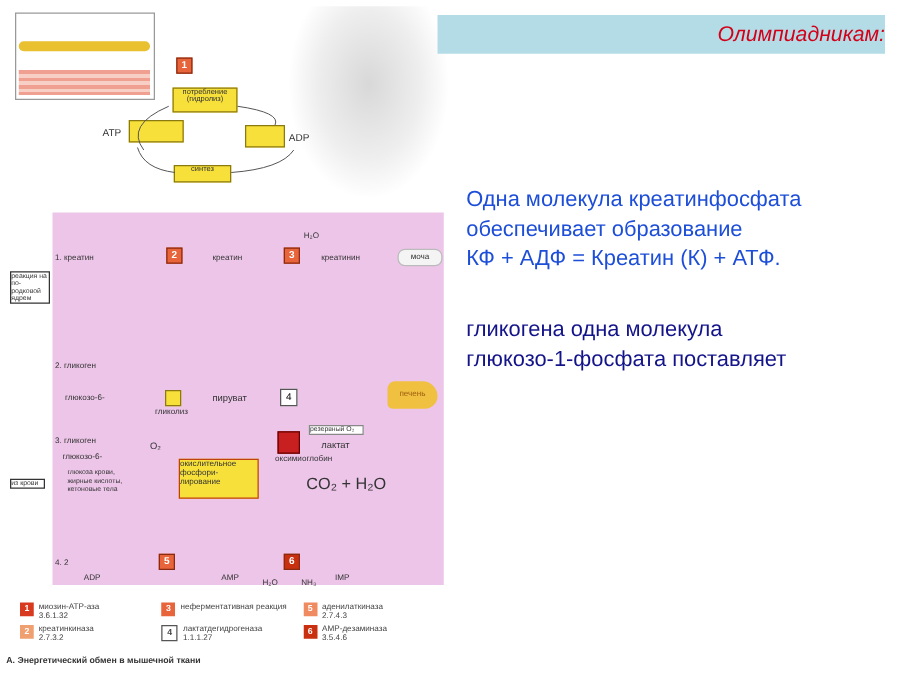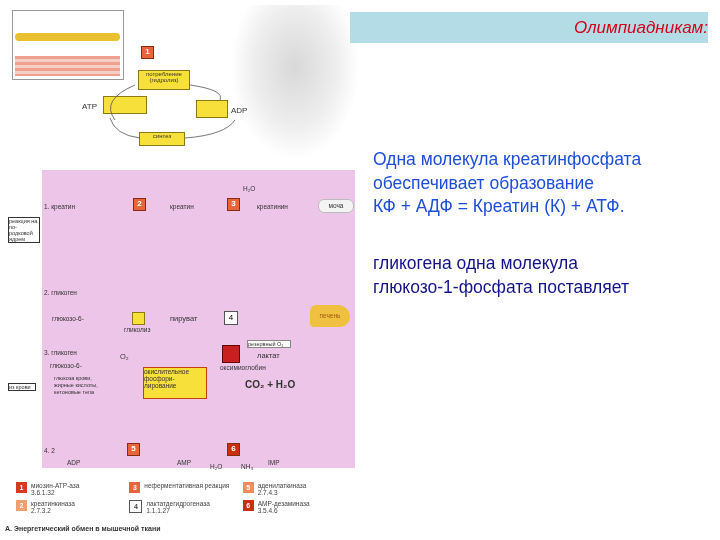--- a/index.html
+++ b/index.html
@@ -78,21 +78,21 @@
 <div class="abs lbl" style="left:257px;top:314px;font-size:7.5px;margin-top:37px;">лактат</div>
 <div class="abs lbl" style="left:310px;top:305px;width:40px;height:22px;background:#f0c040;border-radius:6px 12px 10px 4px;text-align:center;line-height:22px;color:#a06010;">печень</div>
 
 <div class="abs lbl" style="left:44px;top:349px;">3. гликоген</div>
 <div class="abs lbl" style="left:50px;top:362px;">глюкозо-6-</div>
 <div class="abs lbl" style="left:120px;top:352px;font-size:7.5px;">O₂</div>
 <div class="abs" style="left:222px;top:345px;width:16px;height:16px;background:#c82020;border:1px solid #600;"></div>
 <div class="abs lbl" style="left:247px;top:340px;width:42px;white-space:normal;border:1px solid #888;background:#fff;font-size:5.5px;">резервный O₂</div>
 <div class="abs lbl" style="left:220px;top:364px;">оксимиоглобин</div>
 <div class="abs ybox" style="left:143px;top:367px;width:62px;height:30px;font-size:6.5px;text-align:left;border-color:#c04010;">окислительное фосфори-лирование</div>
-<div class="abs lbl" style="left:245px;top:379px;font-size:10px;font-weight:bold;">CO₂ + H₂O</div>
+<div class="abs lbl" style="left:245px;top:379px;font-size:13px;">CO₂ + H₂O</div>
 <div class="abs lbl" style="left:54px;top:375px;width:50px;white-space:normal;font-size:5.5px;line-height:7px;">глюкоза крови, жирные кислоты, кетоновые тела</div>
 <div class="abs lbl" style="left:8px;top:383px;width:26px;white-space:normal;border:1px solid #333;background:#fff;font-size:5.5px;">из крови</div>
 
 <div class="abs lbl" style="left:44px;top:447px;">4. 2</div>
 <div class="abs lbl" style="left:67px;top:459px;">ADP</div>
 <div class="abs obox" style="left:127px;top:443px;width:11px;height:11px;">5</div>
 <div class="abs lbl" style="left:177px;top:459px;">AMP</div>
 <div class="abs obox" style="left:227px;top:443px;width:11px;height:11px;background:#c83010;">6</div>
 <div class="abs lbl" style="left:210px;top:463px;">H₂O</div>
 <div class="abs lbl" style="left:241px;top:463px;">NH₃</div>

